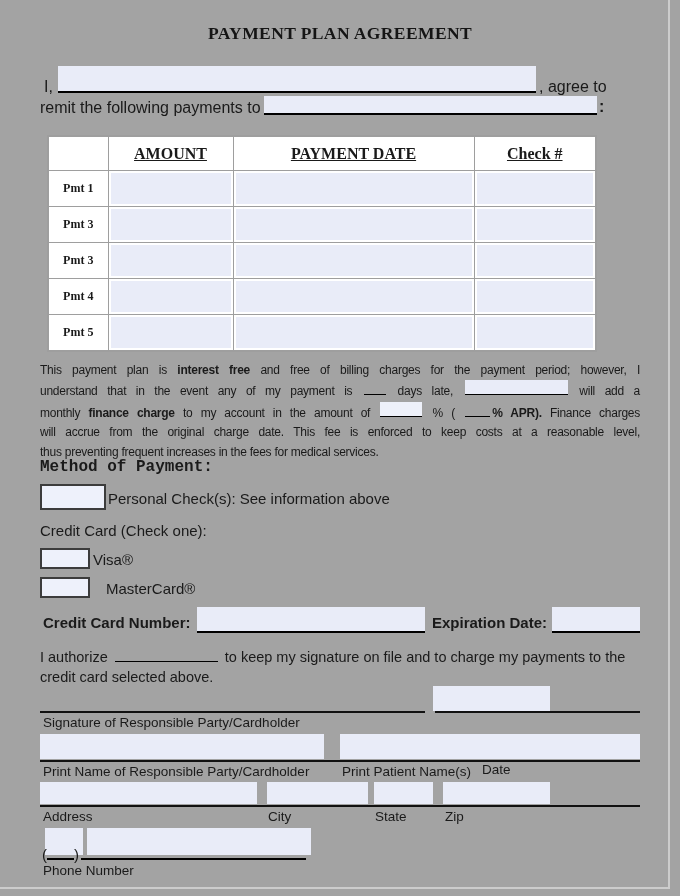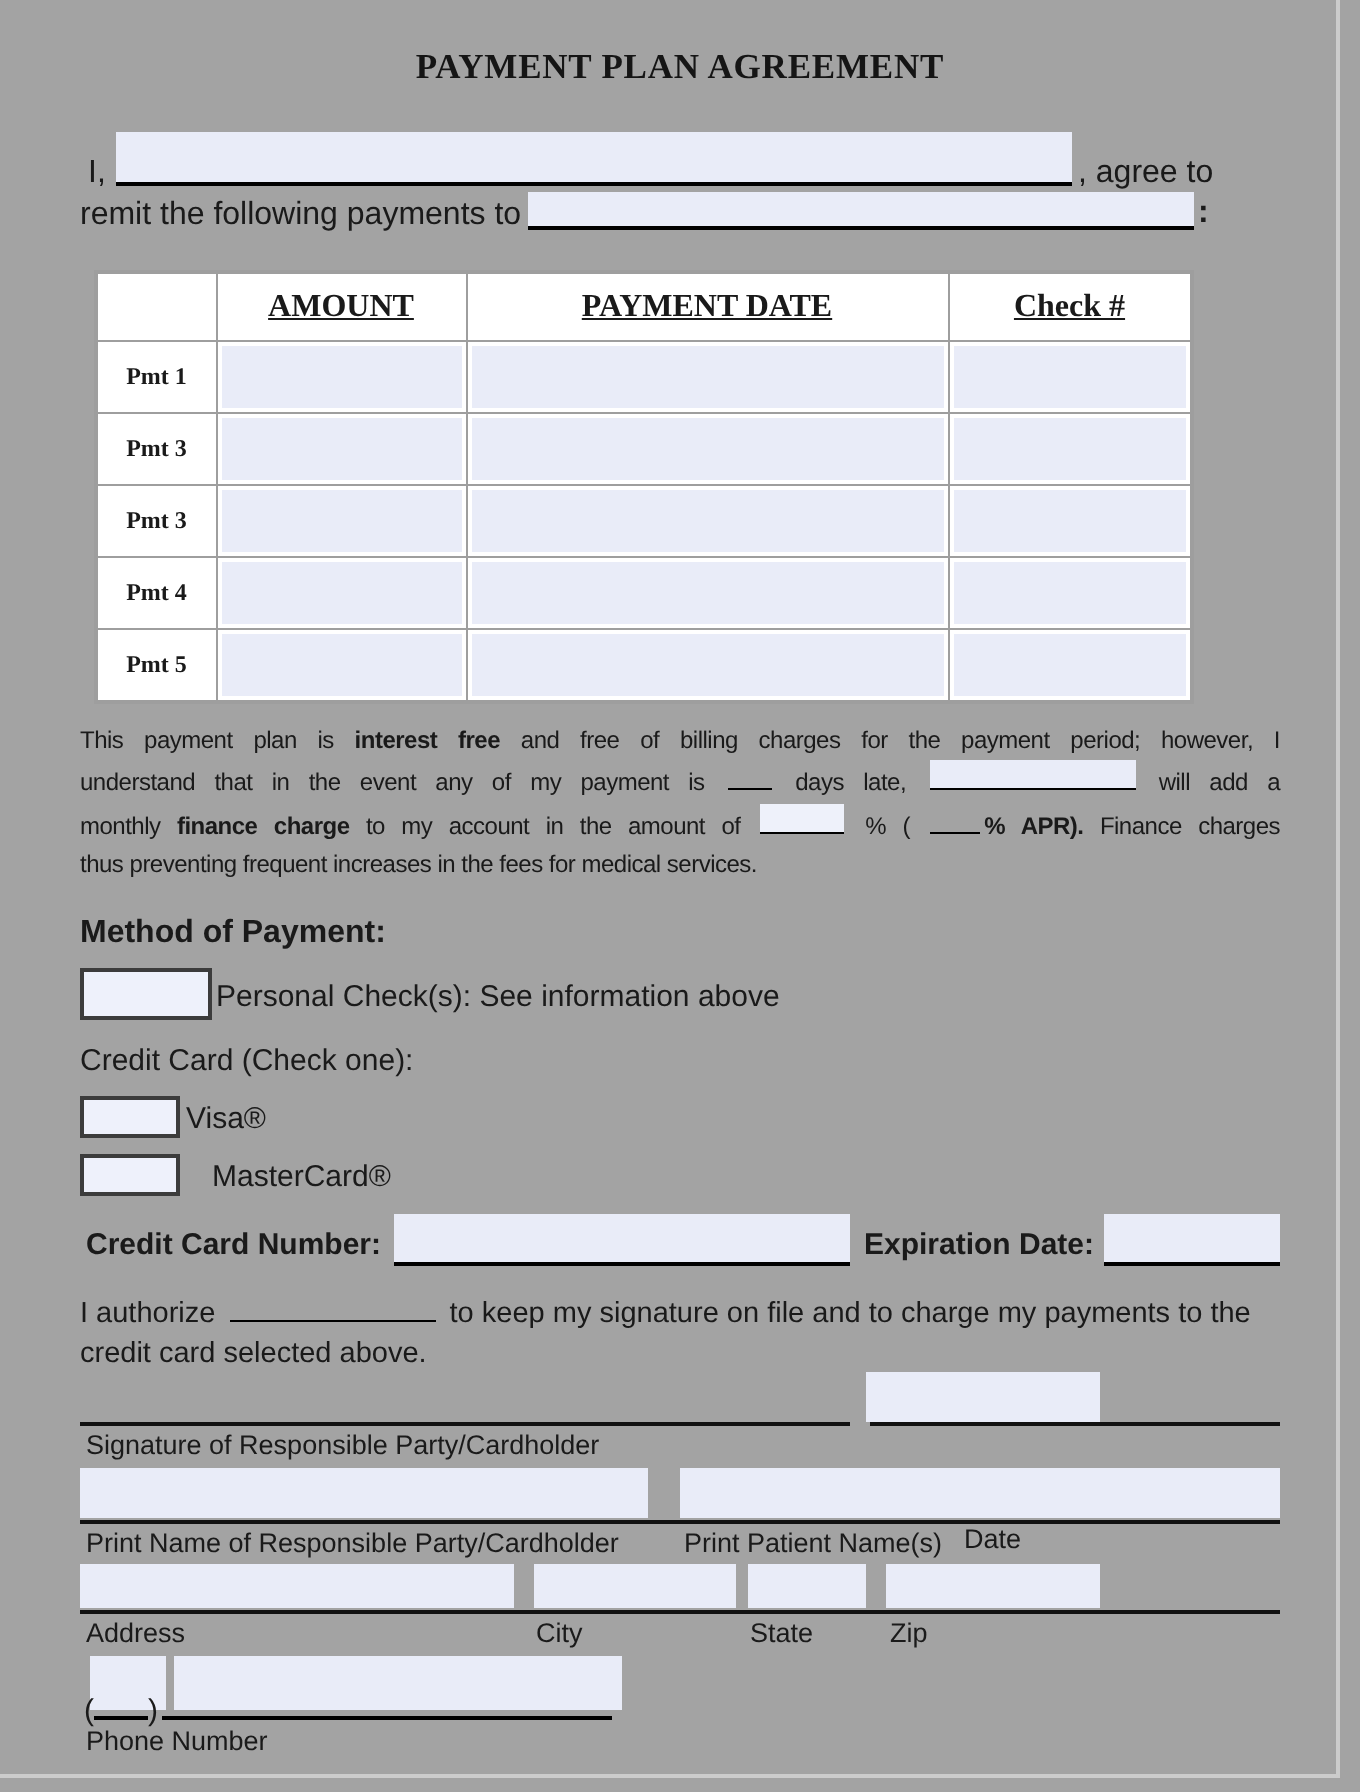--- a/index.html
+++ b/index.html
@@ -141,24 +141,25 @@
             <div class="cf"></div>
           </td>
     </tr>
   </tbody>
     </table>
 
   <div id="terms" class="abs">
     <div class="line"><span>This payment plan is </span><b>interest free</b><span> and free of billing charges for the payment period; however, I</span></div>
     <div class="line"><span>understand that in the event any of my payment is </span><span class="ib bl-days"></span><span> days late, </span><span class="ib bl-inst"></span><span> will add a</span></div>
     <div class="line"><span>monthly </span><b>finance charge</b><span> to my account in the amount of </span><span class="ib bl-amt"></span><span> % ( </span><span class="ib bl-apr"></span><b>% APR).</b><span>  Finance charges</span></div>
+    <div class="line"><span>will accrue from the original charge date. This fee is enforced to keep costs at a reasonable level,</span></div>
     <div class="line last"><span>thus preventing frequent increases in the fees for medical services.</span></div>
   </div>
 
-  <div class="abs bold" style="left:40px;top:458px;font-size:16px;">Method of Payment:</div>
+  <div class="abs bold" style="left:40px;top:458px;font-size:16px;font-family:Liberation Mono, monospace;">Method of Payment:</div>
   <div class="abs chk" style="left:40px;top:484px;width:62px;height:22px;"></div>
   <span class="abs t15" style="left:108px;top:490px;">Personal Check(s): See information above</span>
   <span class="abs t15" style="left:40px;top:522px;">Credit Card (Check one):</span>
   <div class="abs chk" style="left:40px;top:548px;width:46px;height:17px;"></div>
   <span class="abs t15" style="left:93px;top:551px;">Visa®</span>
   <div class="abs chk" style="left:40px;top:577px;width:46px;height:17px;"></div>
   <span class="abs t15" style="left:106px;top:580px;">MasterCard®</span>
 
   <span class="abs t15 bold" style="left:43px;top:614px;">Credit Card Number:</span>
   <div class="abs fill ublank" style="left:197px;top:607px;width:228px;height:24px;"></div>

